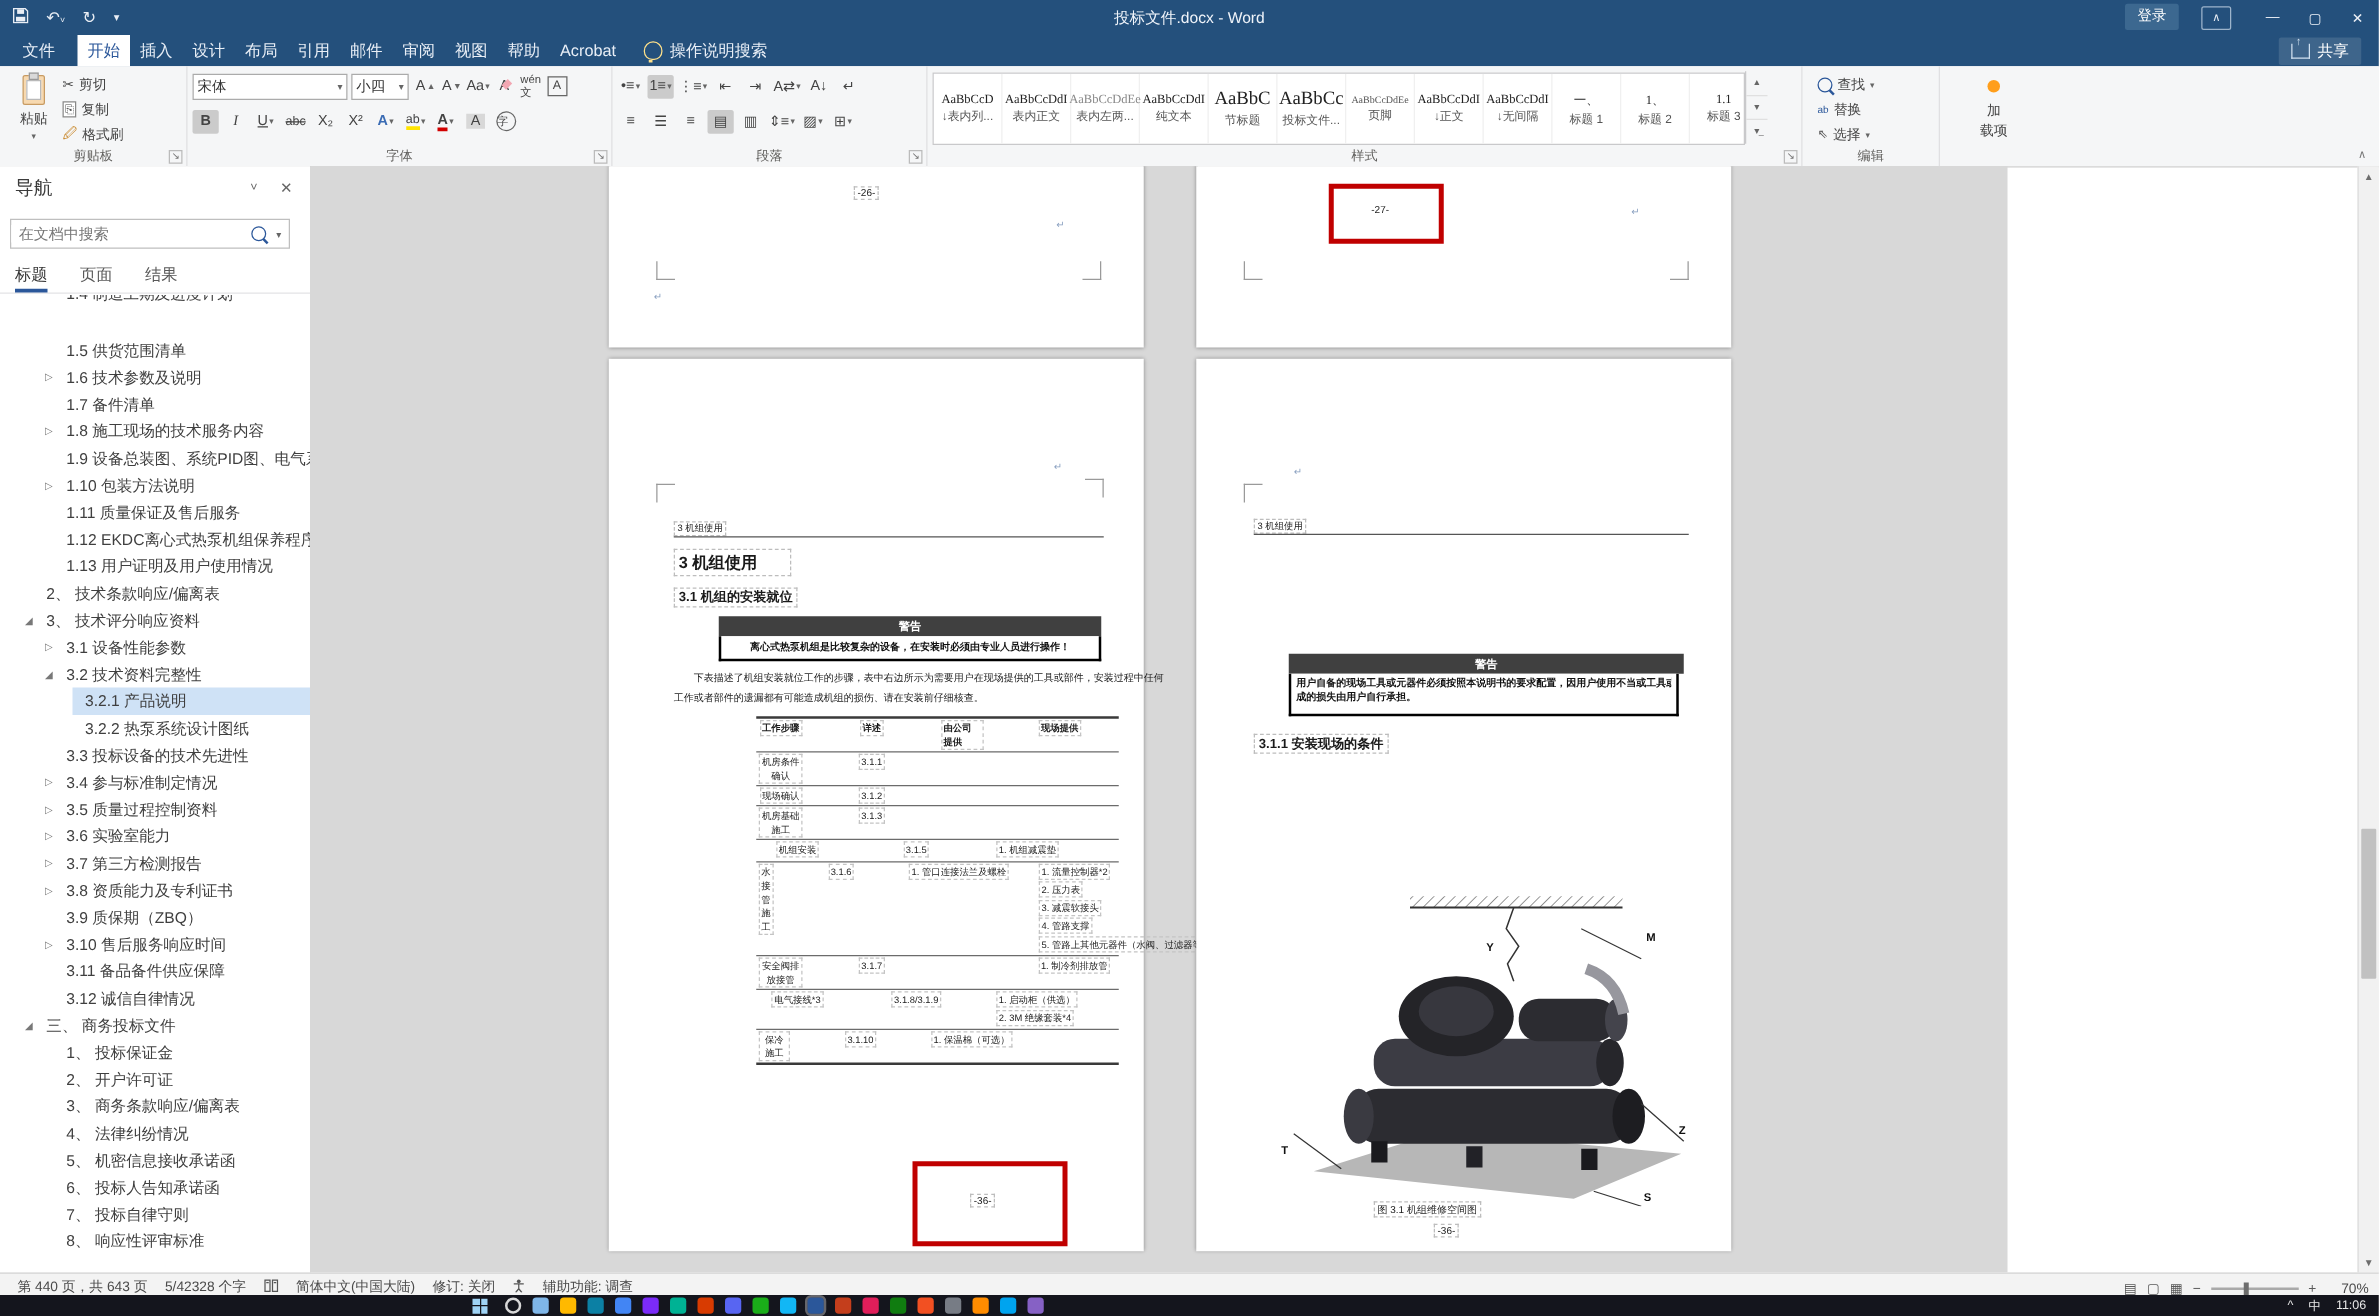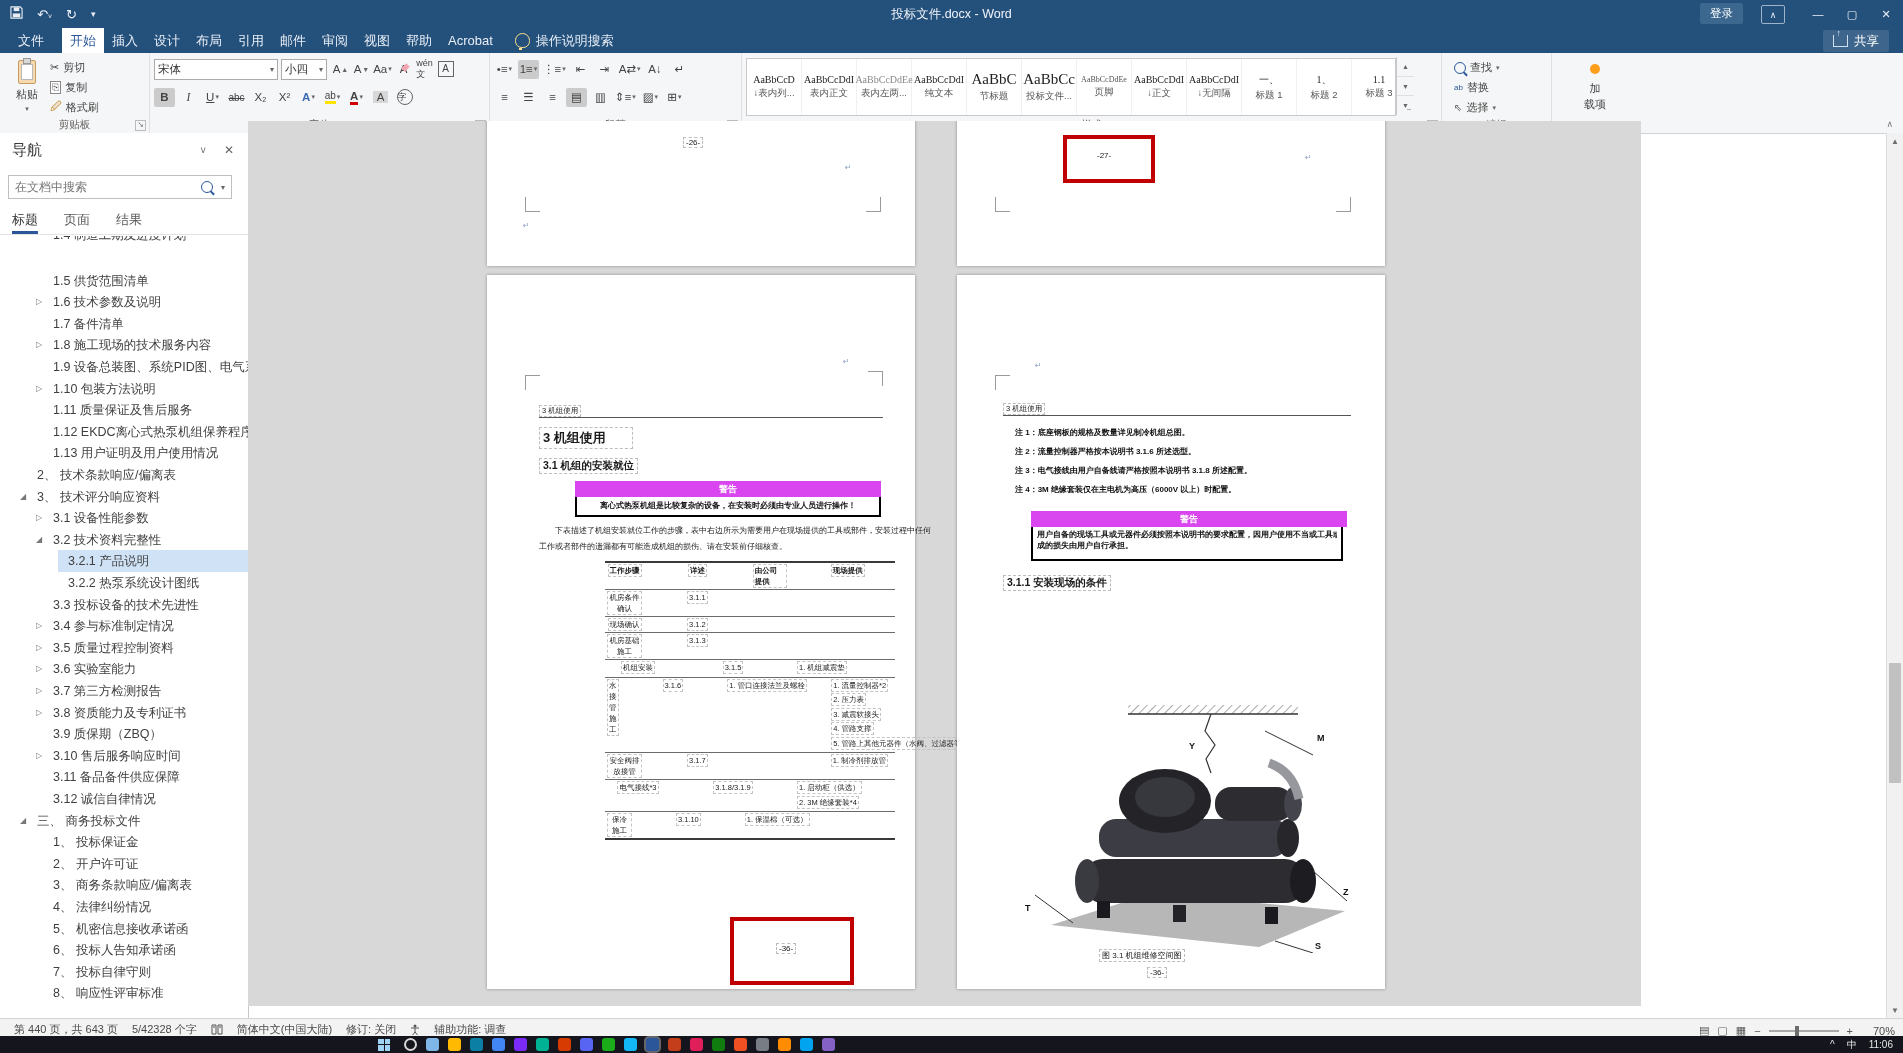--- a/index.html
+++ b/index.html
@@ -71,31 +71,31 @@
   .mag:after{content:"";position:absolute;width:5px;height:1.5px;background:var(--accent);transform:rotate(45deg);left:8px;top:10px;}
   #nav-tabs{position:absolute;left:0;top:74px;width:248px;height:28px;border-bottom:1px solid #e3e3e6;display:flex;gap:26px;padding-left:12px;box-sizing:border-box;}
   .ntab{font-size:13px;color:#595959;line-height:26px;}
   .ntab.active{color:#333;border-bottom:3px solid var(--accent);}
   #nav-list{position:absolute;left:0;top:103px;width:248px;bottom:0;overflow:hidden;}
   .nav-item{position:absolute;width:248px;height:22px;line-height:22px;font-size:12.5px;color:#3f3f3f;white-space:nowrap;}
   .nav-item .exp{position:absolute;font-size:8px;color:#787878;top:0;}
   .nav-item.sel .bgband{position:absolute;left:58px;right:0;top:0;bottom:0;background:var(--selection);}
   .nav-item span.txt{position:relative;}
   
-  #canvas{position:absolute;left:248px;top:121px;width:1358px;height:885px;background:#d8d8d8;overflow:hidden;padding-left:35px;}
+  #canvas{position:absolute;left:248px;top:133px;width:1358px;height:885px;background:#d8d8d8;overflow:hidden;}
   .page{position:absolute;background:#fff;box-shadow:0 0 3px rgba(0,0,0,.35);}
   .pgtext{position:absolute;color:#1a1a1a;white-space:nowrap;}
   .dashedbox{border:1px dashed #bdbdbd;}
   .cornerTL{position:absolute;width:14px;height:14px;border-left:1px solid #9a9a9a;border-top:1px solid #9a9a9a;}
   .cornerTR{position:absolute;width:14px;height:14px;border-right:1px solid #9a9a9a;border-top:1px solid #9a9a9a;}
   .cornerBL{position:absolute;width:14px;height:14px;border-left:1px solid #9a9a9a;border-bottom:1px solid #9a9a9a;}
   .cornerBR{position:absolute;width:14px;height:14px;border-right:1px solid #9a9a9a;border-bottom:1px solid #9a9a9a;}
   .pilcrow{position:absolute;color:#8aa0c0;font-size:8px;}
   .redbox{position:absolute;border:4px solid var(--annotation);background:transparent;}
-  .warnbar{position:absolute;background:#d946ef;color:#fff;text-align:center;font-weight:bold;}
+  .warnbar{position:absolute;background:#404040;color:#fff;text-align:center;font-weight:bold;}
   .warnbox{position:absolute;border:2px solid #000;border-top:none;background:#fff;font-weight:bold;color:#111;}
   .hdrline{position:absolute;border-bottom:1px solid #555;}
   
   #doc-table{position:absolute;font-size:7.5px;color:#1a1a1a;}
   #doc-table .trow{display:flex;border-top:1px solid #6b6b6b;gap:40px;}
   #doc-table .trow.thead{border-top:2px solid #3a3a3a;font-weight:bold;}
   #doc-table .trow.last{border-bottom:2px solid #3a3a3a;}
   #doc-table .c{padding:1px 2px;box-sizing:border-box;}
   #doc-table .c1{width:66px;text-align:center;} #doc-table .c2{width:44px;text-align:center;}
   #doc-table .c3{width:64px;} #doc-table .c4{width:114px;}
@@ -547,26 +547,20 @@
     <div class="redbox" style="left:243px;top:642px;width:116px;height:60px;">
       <div class="pgtext dashedbox" style="left:42px;top:22px;font-size:8px;padding:0 2px;">-36-</div>
     </div>
   </div>
 
   <div class="page" style="left:709px;top:154px;width:428px;height:714px;">
     <div class="cornerTL" style="left:38px;top:100px;"></div>
     <div class="pilcrow" style="left:78px;top:86px;">↵</div>
     <div class="pgtext dashedbox" style="left:46px;top:128px;font-size:7.5px;padding:0 2px;">3 机组使用</div>
     <div class="hdrline" style="left:46px;top:128px;width:348px;height:12px;"></div>
-    <div id="notes-host" style="position:absolute;left:58px;top:148px;font-weight:bold;">
-        <div class="noteline">注 1：底座钢板的规格及数量详见制冷机组总图。</div>
-        <div class="noteline">注 2：流量控制器严格按本说明书 3.1.6 所述选型。</div>
-        <div class="noteline">注 3：电气接线由用户自备线请严格按照本说明书 3.1.8 所述配置。</div>
-        <div class="noteline">注 4：3M 绝缘套装仅在主电机为高压（6000V 以上）时配置。</div>
-      </div>
     <div class="warnbar" style="left:74px;top:236px;width:316px;height:16px;font-size:9px;line-height:16px;">警告</div>
     <div class="warnbox" style="left:74px;top:252px;width:312px;height:34px;font-size:8px;padding:2px 4px;box-sizing:border-box;">
       <div style="text-align:center;white-space:nowrap;overflow:hidden;">用户自备的现场工具或元器件必须按照本说明书的要求配置，因用户使用不当或工具或错误部件造</div>
       <div>成的损失由用户自行承担。</div>
     </div>
     <div class="pgtext dashedbox" style="left:46px;top:300px;font-size:10.5px;font-weight:bold;padding:0 3px;">3.1.1 安装现场的条件</div>
 
     <svg id="fig" width="340" height="250" viewBox="0 0 340 250" style="position:absolute;left:56px;top:428px;">
       <defs>
         <pattern id="hx" width="6" height="6" patternUnits="userSpaceOnUse" patternTransform="rotate(45)">

